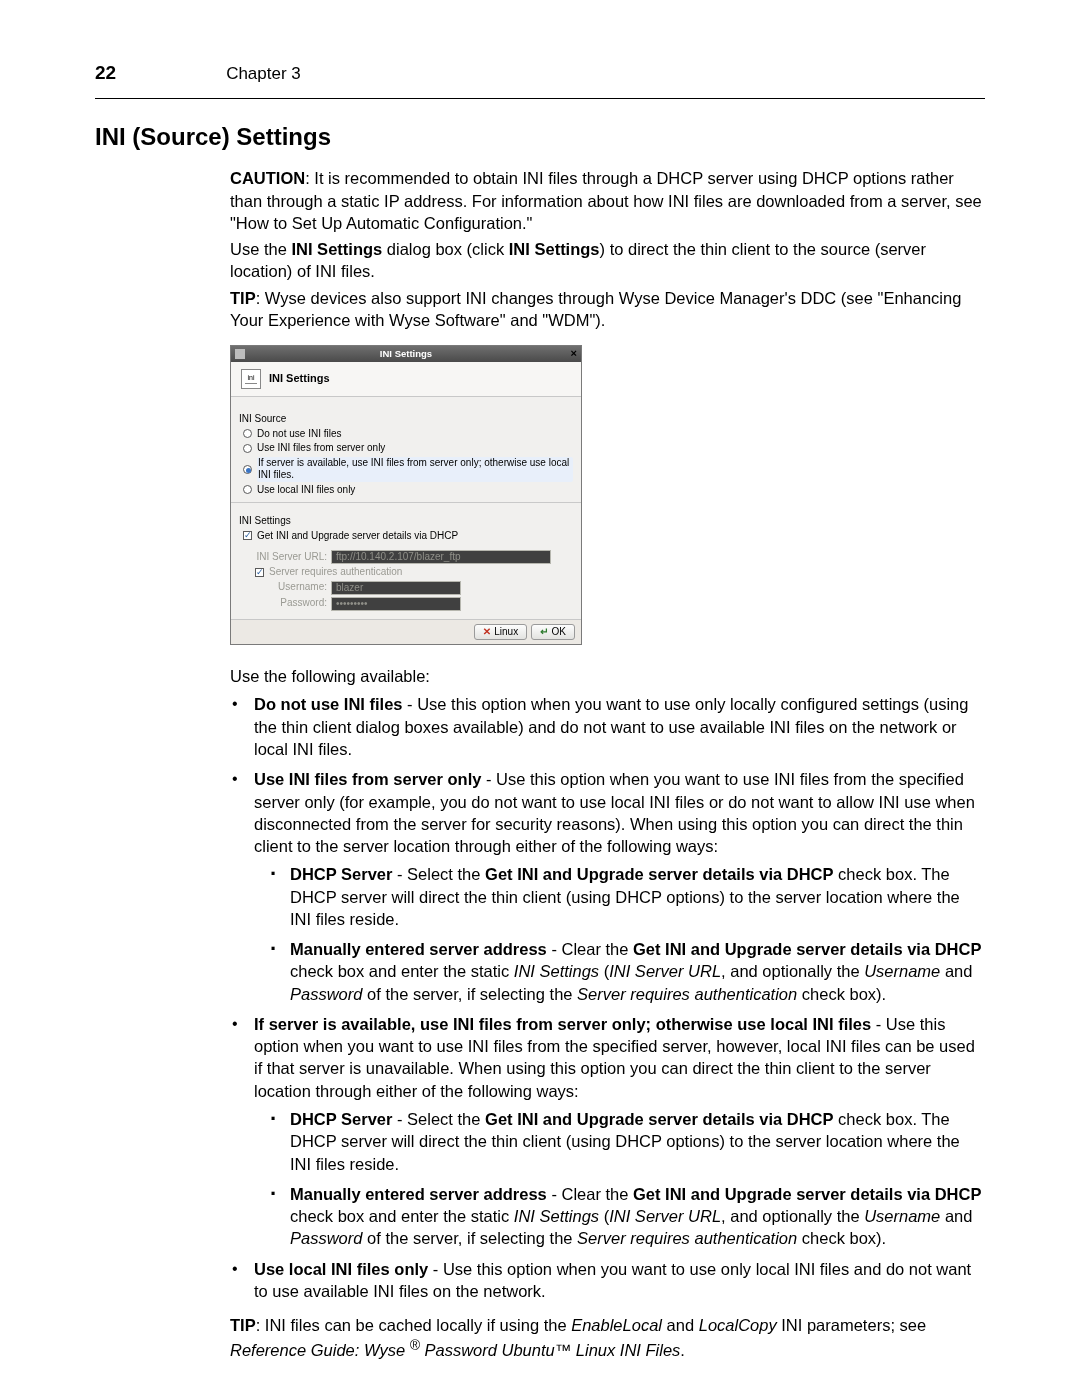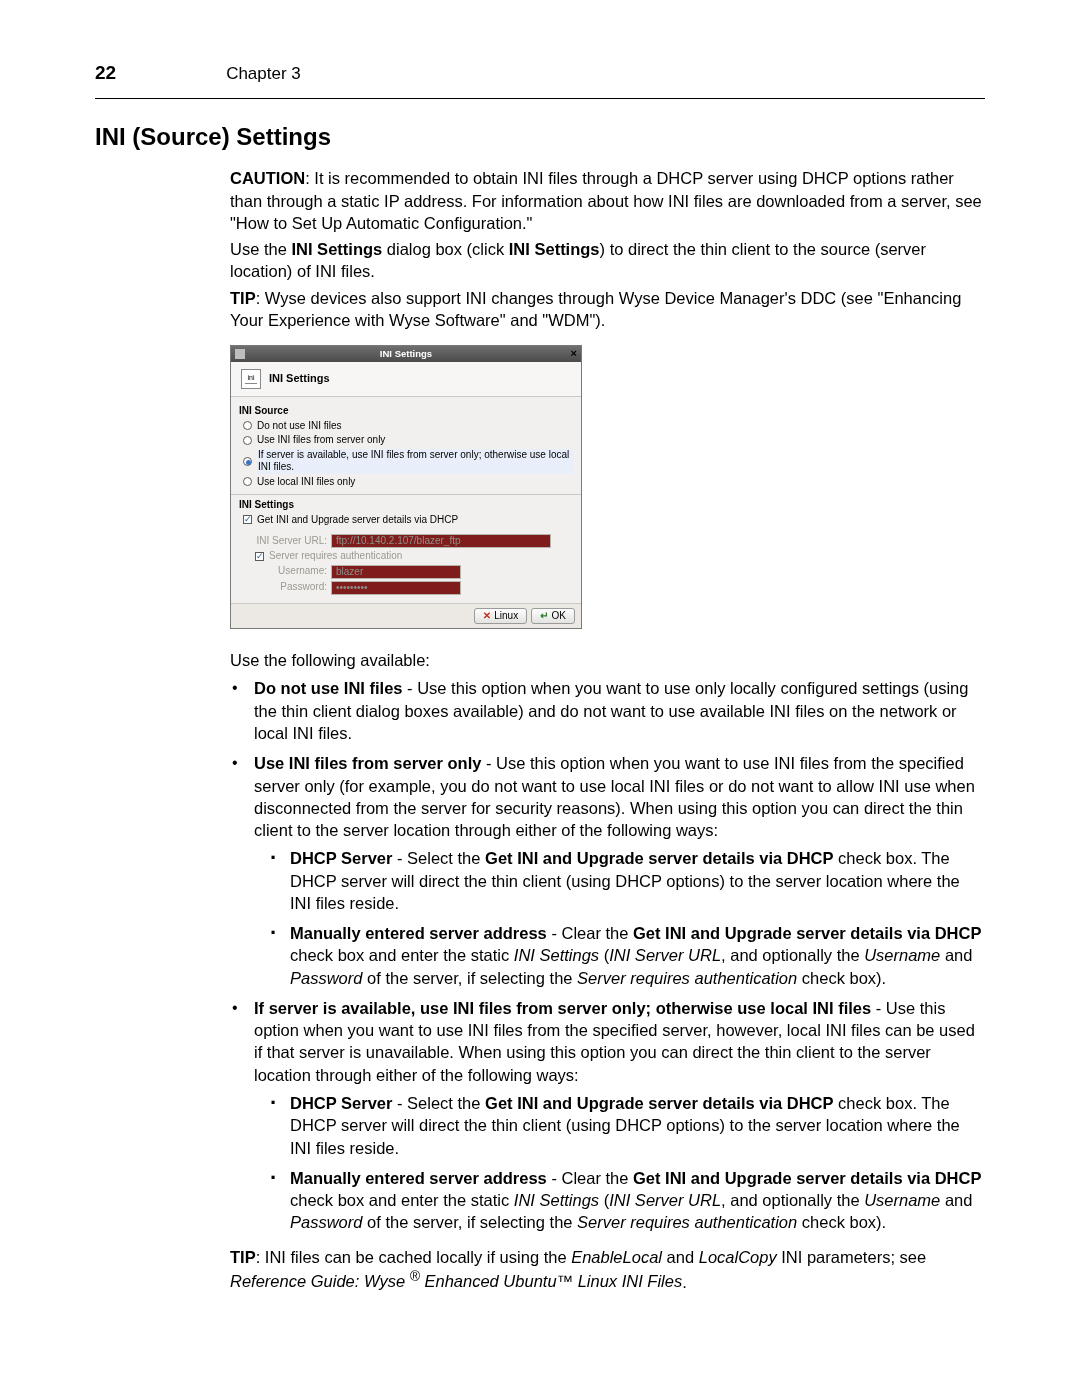--- a/index.html
+++ b/index.html
@@ -25,31 +25,31 @@
 .dlg-titlebar{background:linear-gradient(#6f6f6f,#4a4a4a);color:#fff;display:flex;align-items:center;height:16px;padding:0 4px;font-size:9.5px;}
 .dlg-titlebar .ticon{width:10px;height:10px;background:#bdbdbd;margin-right:auto;}
 .dlg-titlebar .ttl{position:absolute;left:0;right:0;text-align:center;font-weight:bold;font-size:9.5px;pointer-events:none;}
 .dlg-titlebar{position:relative;}
 .dlg-close{color:#000;font-weight:bold;font-size:11px;cursor:pointer;}
 .dlg-hdr{display:flex;align-items:center;padding:7px 10px;border-bottom:1px solid #c8c8c8;background:#f7f6f4;}
 .dlg-hdr .hicon{width:20px;height:20px;border:1px solid #888;background:#fff;margin-right:8px;display:flex;flex-direction:column;align-items:center;justify-content:center;font-size:7px;line-height:7px;}
 .dlg-hdr .hicon:after{content:"";display:block;width:12px;border-top:1px solid #888;margin-top:2px;}
 .dlg-hdr .htxt{font-weight:bold;font-size:11px;}
 .dlg-body{padding:4px 8px 8px 8px;background:#f1f0ee;}
-.grp-title{font-weight:bold;font-size:10px;margin-top:4px;}
+.grp-title{font-weight:normal;font-size:10px;margin-top:12px;}
 .radio-row{display:flex;align-items:center;margin:2px 0 0 4px;font-size:10px;}
 .radio{width:9px;height:9px;border:1px solid #5a5a5a;border-radius:50%;margin-right:5px;background:#fff;}
 .radio.sel:after{content:"";display:block;width:5px;height:5px;background:#3a74c4;border-radius:50%;margin:2px;}
 .chk-row{display:flex;align-items:center;margin:2px 0 0 4px;font-size:10px;}
 .chk{width:9px;height:9px;border:1px solid #5a5a5a;margin-right:5px;background:#fff;position:relative;}
 .chk.sel:after{content:"✓";position:absolute;top:-2px;left:0;font-size:9px;color:#2a5fa0;}
 .sep{border-top:1px solid #c9c9c9;margin:6px -8px 4px -8px;}
 .field-row{display:flex;align-items:center;margin:2px 0 0 10px;}
 .field-row .lbl{width:78px;text-align:right;color:#9a9a93;font-size:10px;margin-right:4px;}
-.field-row .inp{border:1px solid #b6b6ae;background:#7f1d1d;height:14px;padding:0 4px;font-size:10px;color:#8f8f88;flex:0 0 130px;}
+.field-row .inp{border:1px solid #b6b6ae;background:#404040;height:14px;padding:0 4px;font-size:10px;color:#8f8f88;flex:0 0 130px;}
 .field-row.wide .inp{flex:0 0 220px;}
 .dlg-btnbar{display:flex;justify-content:flex-end;gap:4px;padding:4px 6px;border-top:1px solid #c8c8c8;background:#ece9e4;}
 .dlg-btn{display:flex;align-items:center;border:1px solid #9a9a9a;border-radius:3px;background:linear-gradient(#fdfdfd,#e3e3e0);padding:1px 8px;font-size:10px;cursor:pointer;}
 .dlg-btn .bic{margin-right:3px;font-size:10px;}
 .bic.red{color:#c03020;font-weight:bold;}
 .bic.grn{color:#2c7a2c;font-weight:bold;}
 .tip2{margin-top:12px;margin-left:135px;}
 .spacer{height:6px;}
 .sel-bg{background:#e8effa;border-radius:2px;padding:0 1px;}
 </style>
@@ -165,20 +165,23 @@
         <span class="b">If server is available, use INI files from server only; otherwise use local INI files</span><span> - Use this option when you want to use INI files from the specified server, however, local INI files can be used if that server is unavailable. When using this option you can direct the thin client to the server location through either of the following ways:</span>
         <ul class="b2">
           <li>
             <span class="b">DHCP Server</span><span> - Select the </span><span class="b">Get INI and Upgrade server details via DHCP</span><span> check box. The DHCP server will direct the thin client (using DHCP options) to the server location where the INI files reside.</span>
           </li>
           <li>
             <span class="b">Manually entered server address</span><span> - Clear the </span><span class="b">Get INI and Upgrade server details via DHCP</span><span> check box and enter the static </span><span class="i">INI Settings</span><span> (</span><span class="i">INI Server URL</span><span>, and optionally the </span><span class="i">Username</span><span> and </span><span class="i">Password</span><span> of the server, if selecting the </span><span class="i">Server requires authentication</span><span> check box).</span>
           </li>
         </ul>
       </li>
+      <li>
+        <span class="b">Use local INI files only</span><span> - Use this option when you want to use only local INI files and do not want to use available INI files on the network.</span>
+      </li>
     </ul>
   </div>
 
   <p class="tip2">
-    <span class="b">TIP</span><span>: INI files can be cached locally if using the </span><span class="i">EnableLocal</span><span> and </span><span class="i">LocalCopy</span><span> INI parameters; see </span><span class="i"><span>Reference Guide: Wyse </span><sup>®</sup><span> Enhanced Ubuntu™ Linux INI Files</span></span><span>.</span>
+    <span class="b">TIP</span><span>: INI files can be cached locally if using the </span><span class="i">EnableLocal</span><span> and </span><span class="i">LocalCopy</span><span> INI parameters; see </span><span class="i"><span>Reference Guide: Wyse </span><sup>®</sup><span> Password Ubuntu™ Linux INI Files</span></span><span>.</span>
   </p>
 
 </div>
 
 </body></html>

